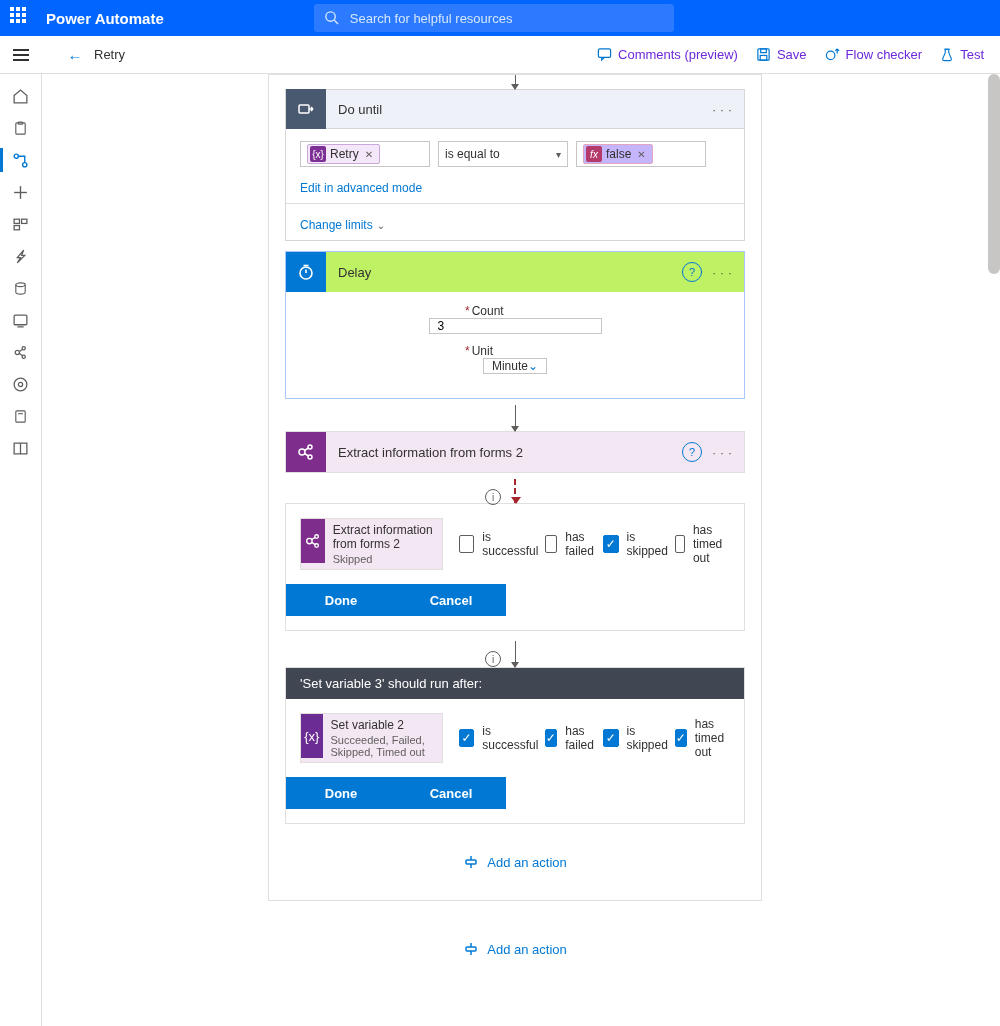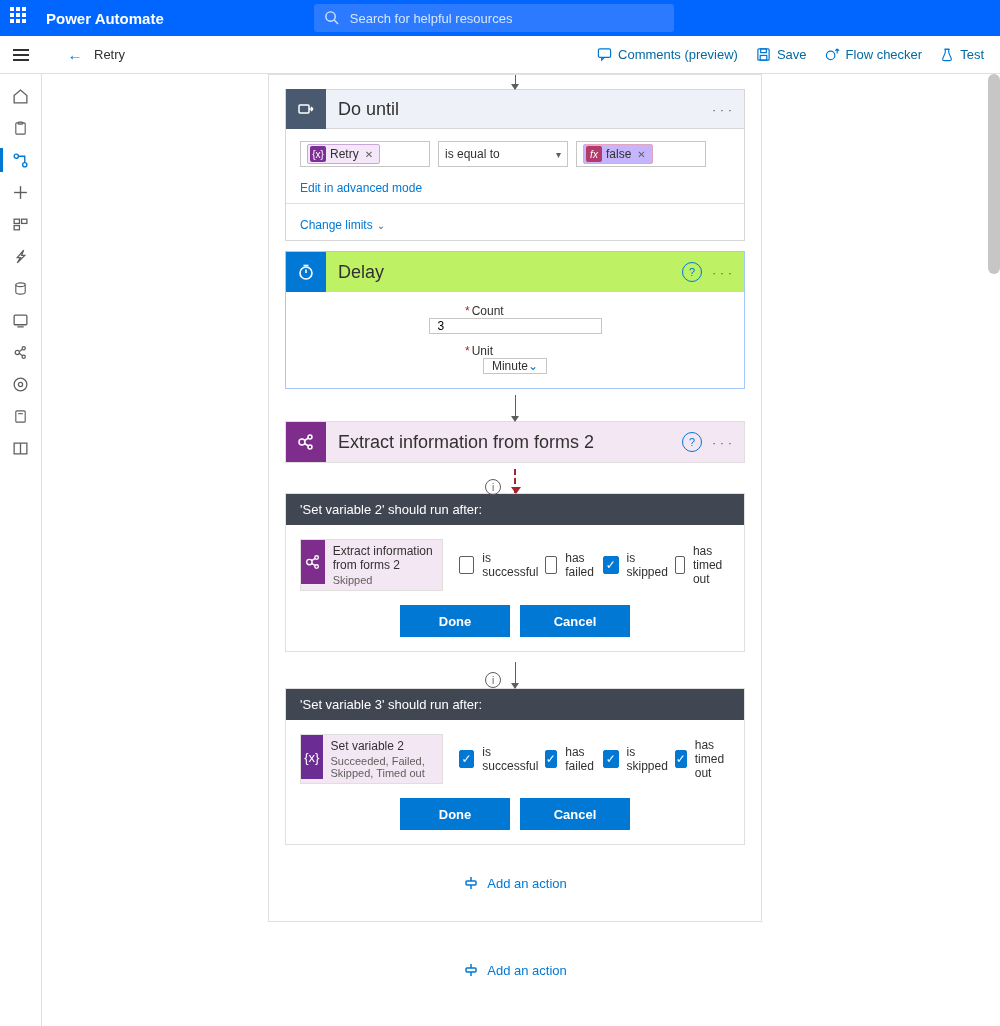--- a/index.html
+++ b/index.html
@@ -18,40 +18,40 @@
 
 
 .cmdbar { height: 38px; border-bottom: 1px solid #e1dfdd; display: flex; align-items: center; padding: 0 16px 0 0; }
 .hamburger { width: 42px; height: 38px; display:flex; align-items:center; justify-content:center; cursor:pointer; }
 .ham { width:16px; height:2px; background:#323130; position:relative; }
 .ham::before,.ham::after{content:"";position:absolute;left:0;width:16px;height:2px;background:#323130;}
 .ham::before{top:-5px;} .ham::after{top:5px;}
 .back-arrow { width: 30px; text-align: center; color: #0078d4; font-size: 15px; cursor:pointer; margin-left: 18px; }
 .flowname { margin-left: 4px; font-size: 13px; }
 .spacer { flex: 1; }
-.cmd { display: flex; align-items: center; gap: 6px; margin-left: 18px; color: #0369a1; cursor:pointer; font-size: 13px; }
+.cmd { display: flex; align-items: center; gap: 6px; margin-left: 18px; color: #6d28d9; cursor:pointer; font-size: 13px; }
 .cmd svg { color: #0078d4; }
 
 
 .leftnav { position: absolute; left: 0; top: 74px; bottom: 0; width: 42px; border-right: 1px solid #e1dfdd; background:#fff; display:flex; flex-direction:column; align-items:center; padding-top:6px; }
 .nav-item { width: 42px; height: 32px; display:flex; align-items:center; justify-content:center; color:#605e5c; cursor:pointer; position:relative; }
 .nav-item.active::before { content:""; position:absolute; left:0; top:4px; bottom:4px; width:3px; background:#0078d4; }
 .nav-item.active { color:#0078d4; }
 
 
 .canvas-scroll { position:absolute; left:42px; right:12px; top:74px; bottom:0; overflow-y:auto; overflow-x:hidden; }
 .canvas { width: 100%; display:flex; flex-direction:column; align-items:center; padding-bottom: 40px; }
 .container { width: 494px; border: 1px solid #e1dfdd; background:#fff; margin-top: 0; padding: 0 0 30px 0; position:relative;}
 .arrow-down { width:1px; height:20px; background:#605e5c; position:relative; margin:0 auto; }
 .arrow-down::after { content:""; position:absolute; bottom:-1px; left:-4px; border-left:4px solid transparent; border-right:4px solid transparent; border-top:6px solid #605e5c; }
 
 
 .step-header { height: 40px; display:flex; align-items:center; padding-right:10px; }
 .step-icon { width: 40px; height:40px; display:flex; align-items:center; justify-content:center; color:#fff; }
-.step-title { margin-left: 12px; font-size: 18px; flex:1; }
+.step-title { margin-left: 12px; font-size: 13px; flex:1; }
 .step-more { width:24px; height:24px; display:flex; align-items:center; justify-content:center; cursor:pointer; color:#605e5c; }
 .step-help { width:20px; height:20px; border:1px solid #0078d4; border-radius:50%; color:#0078d4; font-size:11px; display:flex;align-items:center;justify-content:center; margin-right:8px; cursor:pointer; }
 
 
 .do-until-hdr { background:#eef1f7; border:1px solid #d6d6d6; display:flex; align-items:center; height:40px; margin: 0 16px; }
 .do-until-icon { background:#485970; }
 .do-until-body { border:1px solid #d6d6d6; border-top:none; margin:0 16px; padding: 12px 14px 8px 14px; }
 .cond-row { display:flex; gap:8px; margin-bottom:8px; }
 .cond-box { border:1px solid #c8c6c4; height:26px; display:flex; align-items:center; padding:0 6px; font-size:12px; position:relative; }
 .cond-box.pill { flex:0 0 130px; }
@@ -94,21 +94,21 @@
 .ra-pred-card { background:#f4e7f4; border:1px solid #e1dfdd; display:flex; padding:0; }
 .ra-pred-icon { width:40px; height:44px; background:#7e2d8c; display:flex;align-items:center;justify-content:center;color:#fff;}
 .ra-pred-icon.var { background:#6b2d94; }
 .ra-pred-txt { padding:4px 8px; }
 .ra-pred-name { font-size:12px; }
 .ra-pred-sub { font-size:11px; color:#605e5c; margin-top:2px;}
 .ra-checks { flex:1; display:flex; flex-direction:row; gap:4px; }
 .ra-check { display:flex; align-items:center; gap:8px; font-size:12px; }
 .cbox { width:18px; height:18px; border:1px solid #605e5c; border-radius:2px; display:flex;align-items:center;justify-content:center; cursor:pointer; background:#fff;}
 .cbox.checked { background:#0078d4; border-color:#0078d4; color:#fff; }
-.ra-buttons { display:flex; gap:10px; justify-content:center; padding:0 0 14px 0;}
+.ra-buttons { display:flex; justify-content:flex-start; padding:0 0 14px 0;}
 .btn-primary { background:#0078d4; color:#fff; border:none; height:32px; width:110px; font-size:13px; font-weight:600; cursor:pointer; }
 
 
 .add-action { display:flex; align-items:center; justify-content:center; gap:8px; color:#0078d4; font-size:13px; cursor:pointer; margin-top:30px; }
 
 
 .scrollstub { position:absolute; right:0; top:74px; width:12px; height:200px; background:#c8c6c4; border-radius:6px; }
 
 svg { flex-shrink:0; }
 </style>
@@ -308,21 +308,21 @@
       </div>
       <div class="step-title">Delay</div>
       <div class="step-help">?</div>
       <div class="step-more">· · ·</div>
     </div>
     <div class="action-body">
       <div class="field-row">
         <div class="field-label"><span class="req">*</span><span>Count</span></div>
         <input class="field-input" value="3" style="">
       </div>
-      <div class="field-row" style="margin-bottom:2px">
+      <div class="field-row" style="margin-bottom:12px">
         <div class="field-label"><span class="req">*</span><span>Unit</span></div>
         <div class="field-select">
           <span>Minute</span>
           <span class="select-chev">⌄</span>
         </div>
       </div>
     </div>
   </div>
 
   <div class="arrow-down" style="height:26px;margin-top:6px"></div>
@@ -343,21 +343,20 @@
       <div class="step-more">· · ·</div>
     </div>
   </div>
 
   <div style="position:relative;display:flex;justify-content:center;align-items:flex-start;">
     <div class="info-c" style="position:absolute;left:216px;top:10px">i</div>
     <div class="arrow-dashed"></div>
   </div>
 
   <div class="runafter-card">
-    <div class="ra-title">'Set variable 2' should run after:</div>
     <div class="ra-body">
       <div class="ra-pred">
         <div class="ra-pred-card">
           <div class="ra-pred-icon">
             <svg width="18" height="18" viewBox="0 0 20 20" fill="none" stroke="#fff" stroke-width="1.5">
                     <circle cx="6" cy="10" r="3"></circle>
                     <circle cx="14" cy="5" r="2"></circle>
                     <circle cx="14" cy="15" r="2"></circle>
                     <line x1="8.5" y1="8.5" x2="12.5" y2="6"></line>
                     <line x1="8.5" y1="11.5" x2="12.5" y2="14"></line>

